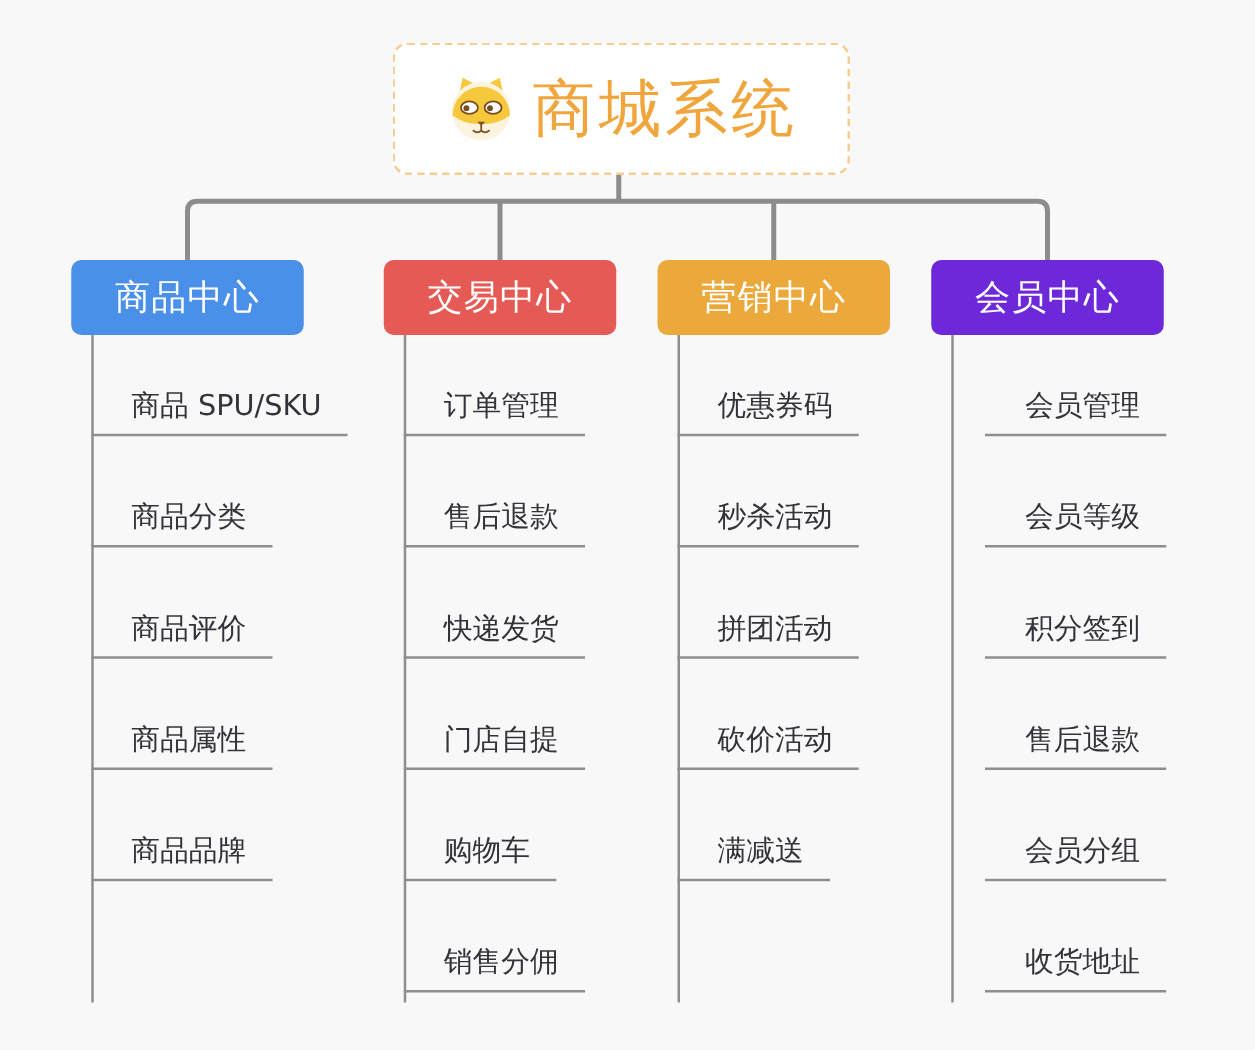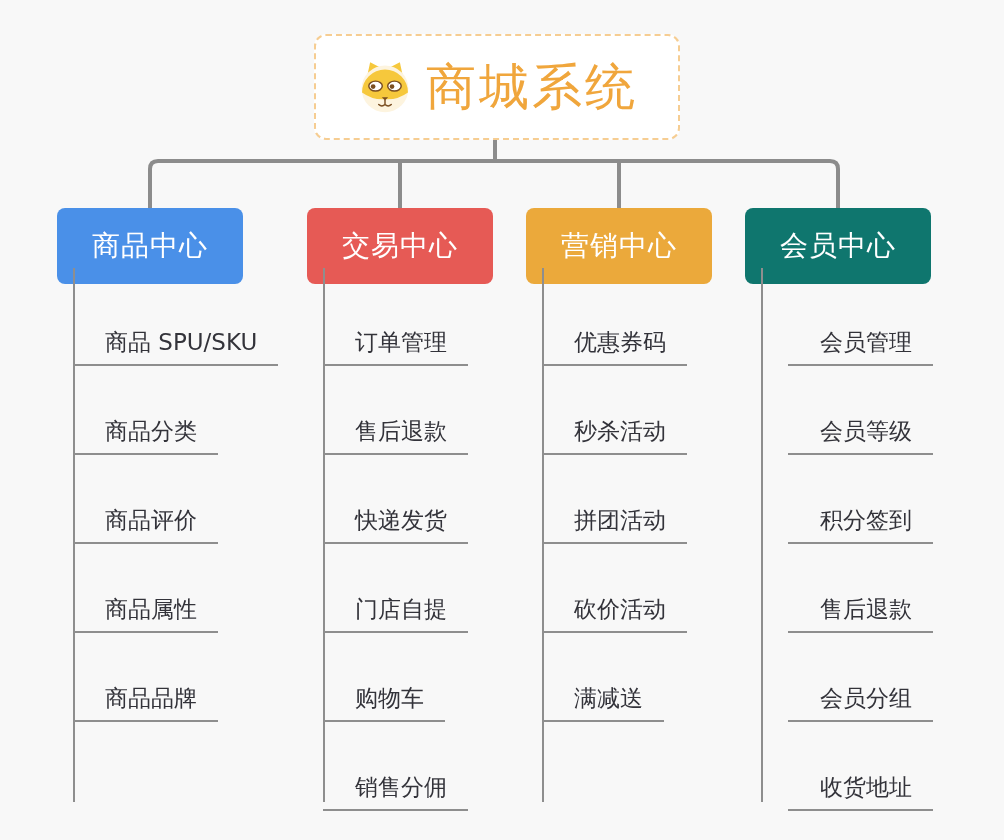--- a/index.html
+++ b/index.html
@@ -31,37 +31,37 @@
     font-size:50px;
     letter-spacing:3px;
     color:#f0a63c;
     font-weight:500;
     line-height:1;
     white-space:nowrap;
   }
 
   .cat-node {
     position:absolute; top:208px;
-    width:186px; height:76px;
+    width:186px; height:60px;
     border-radius:8px;
     display:flex; align-items:center; justify-content:center;
     color:#ffffff;
     font-size:28px;
     letter-spacing:1px;
     white-space:nowrap;
     cursor:pointer;
   }
 
   .trunk {
     position:absolute; top:268px;
     width:2px; height:534px;
     background:#8e8e8e;
   }
 
-  .leaves { position:absolute; top:277px;text-align:center; }
+  .leaves { position:absolute; top:260px;text-align:center; }
   .leaf-row { height:89px; display:flex; align-items:flex-end; }
   .leaf-label {
     display:inline-block;
     font-size:23px;
     color:#33333a;
     padding:0 21px 7px 32px;
     border-bottom:2px solid #8e8e8e;
     white-space:nowrap;
     line-height:1.2;
     cursor:pointer;
@@ -156,21 +156,21 @@
         <div class="leaf-row">
           <span class="leaf-label" style="color: rgb(51, 51, 58); border-bottom-color: rgb(142, 142, 142); padding-left: 32px;">拼团活动</span>
         </div>
         <div class="leaf-row">
           <span class="leaf-label" style="color: rgb(51, 51, 58); border-bottom-color: rgb(142, 142, 142);">砍价活动</span>
         </div>
         <div class="leaf-row">
           <span class="leaf-label" style="color: rgb(51, 51, 58); border-bottom-color: rgb(142, 142, 142);">满减送</span>
         </div>
       </div>
-      <div class="cat-node" style="left: 745px; background: #0f766e;">
+      <div class="cat-node" style="left: 745px; background: #6d28d9;">
         <span>会员中心</span>
       </div>
       <div class="trunk" style="left: 761px; background: rgb(142, 142, 142);"></div>
       <div class="leaves" style="left: 761px; padding-left: 27px;">
         <div class="leaf-row">
           <span class="leaf-label" style="color: rgb(51, 51, 58); border-bottom-color: rgb(142, 142, 142);">会员管理</span>
         </div>
         <div class="leaf-row">
           <span class="leaf-label" style="color: rgb(51, 51, 58); border-bottom-color: rgb(142, 142, 142);">会员等级</span>
         </div>

